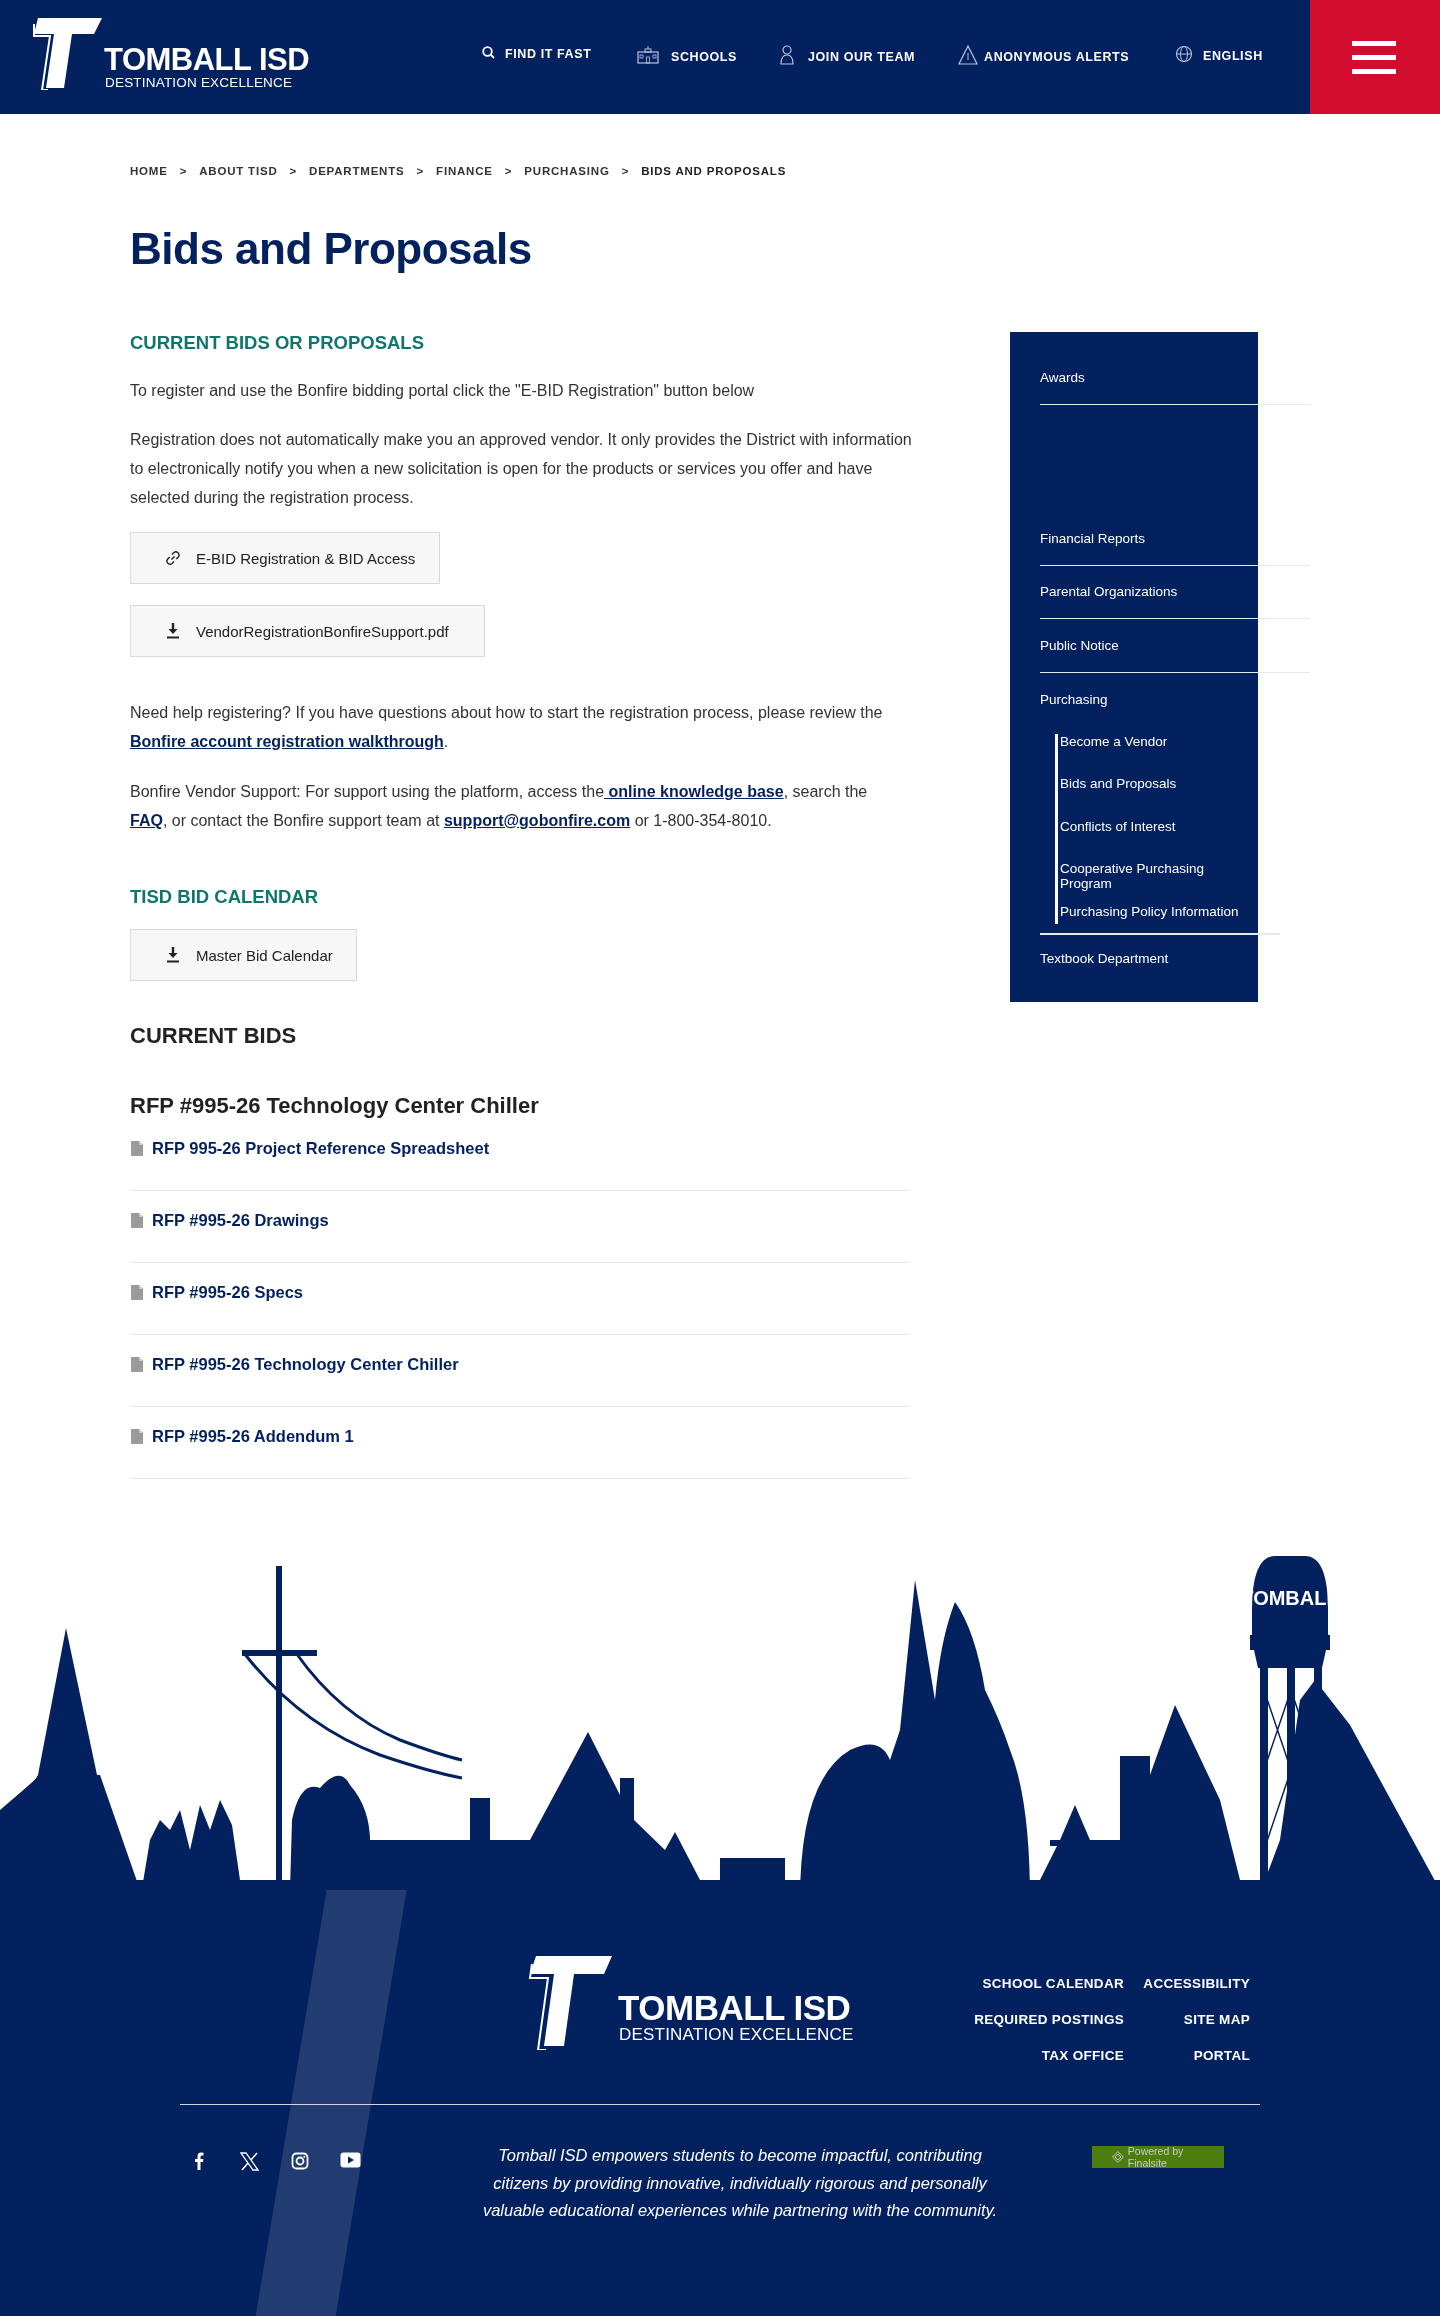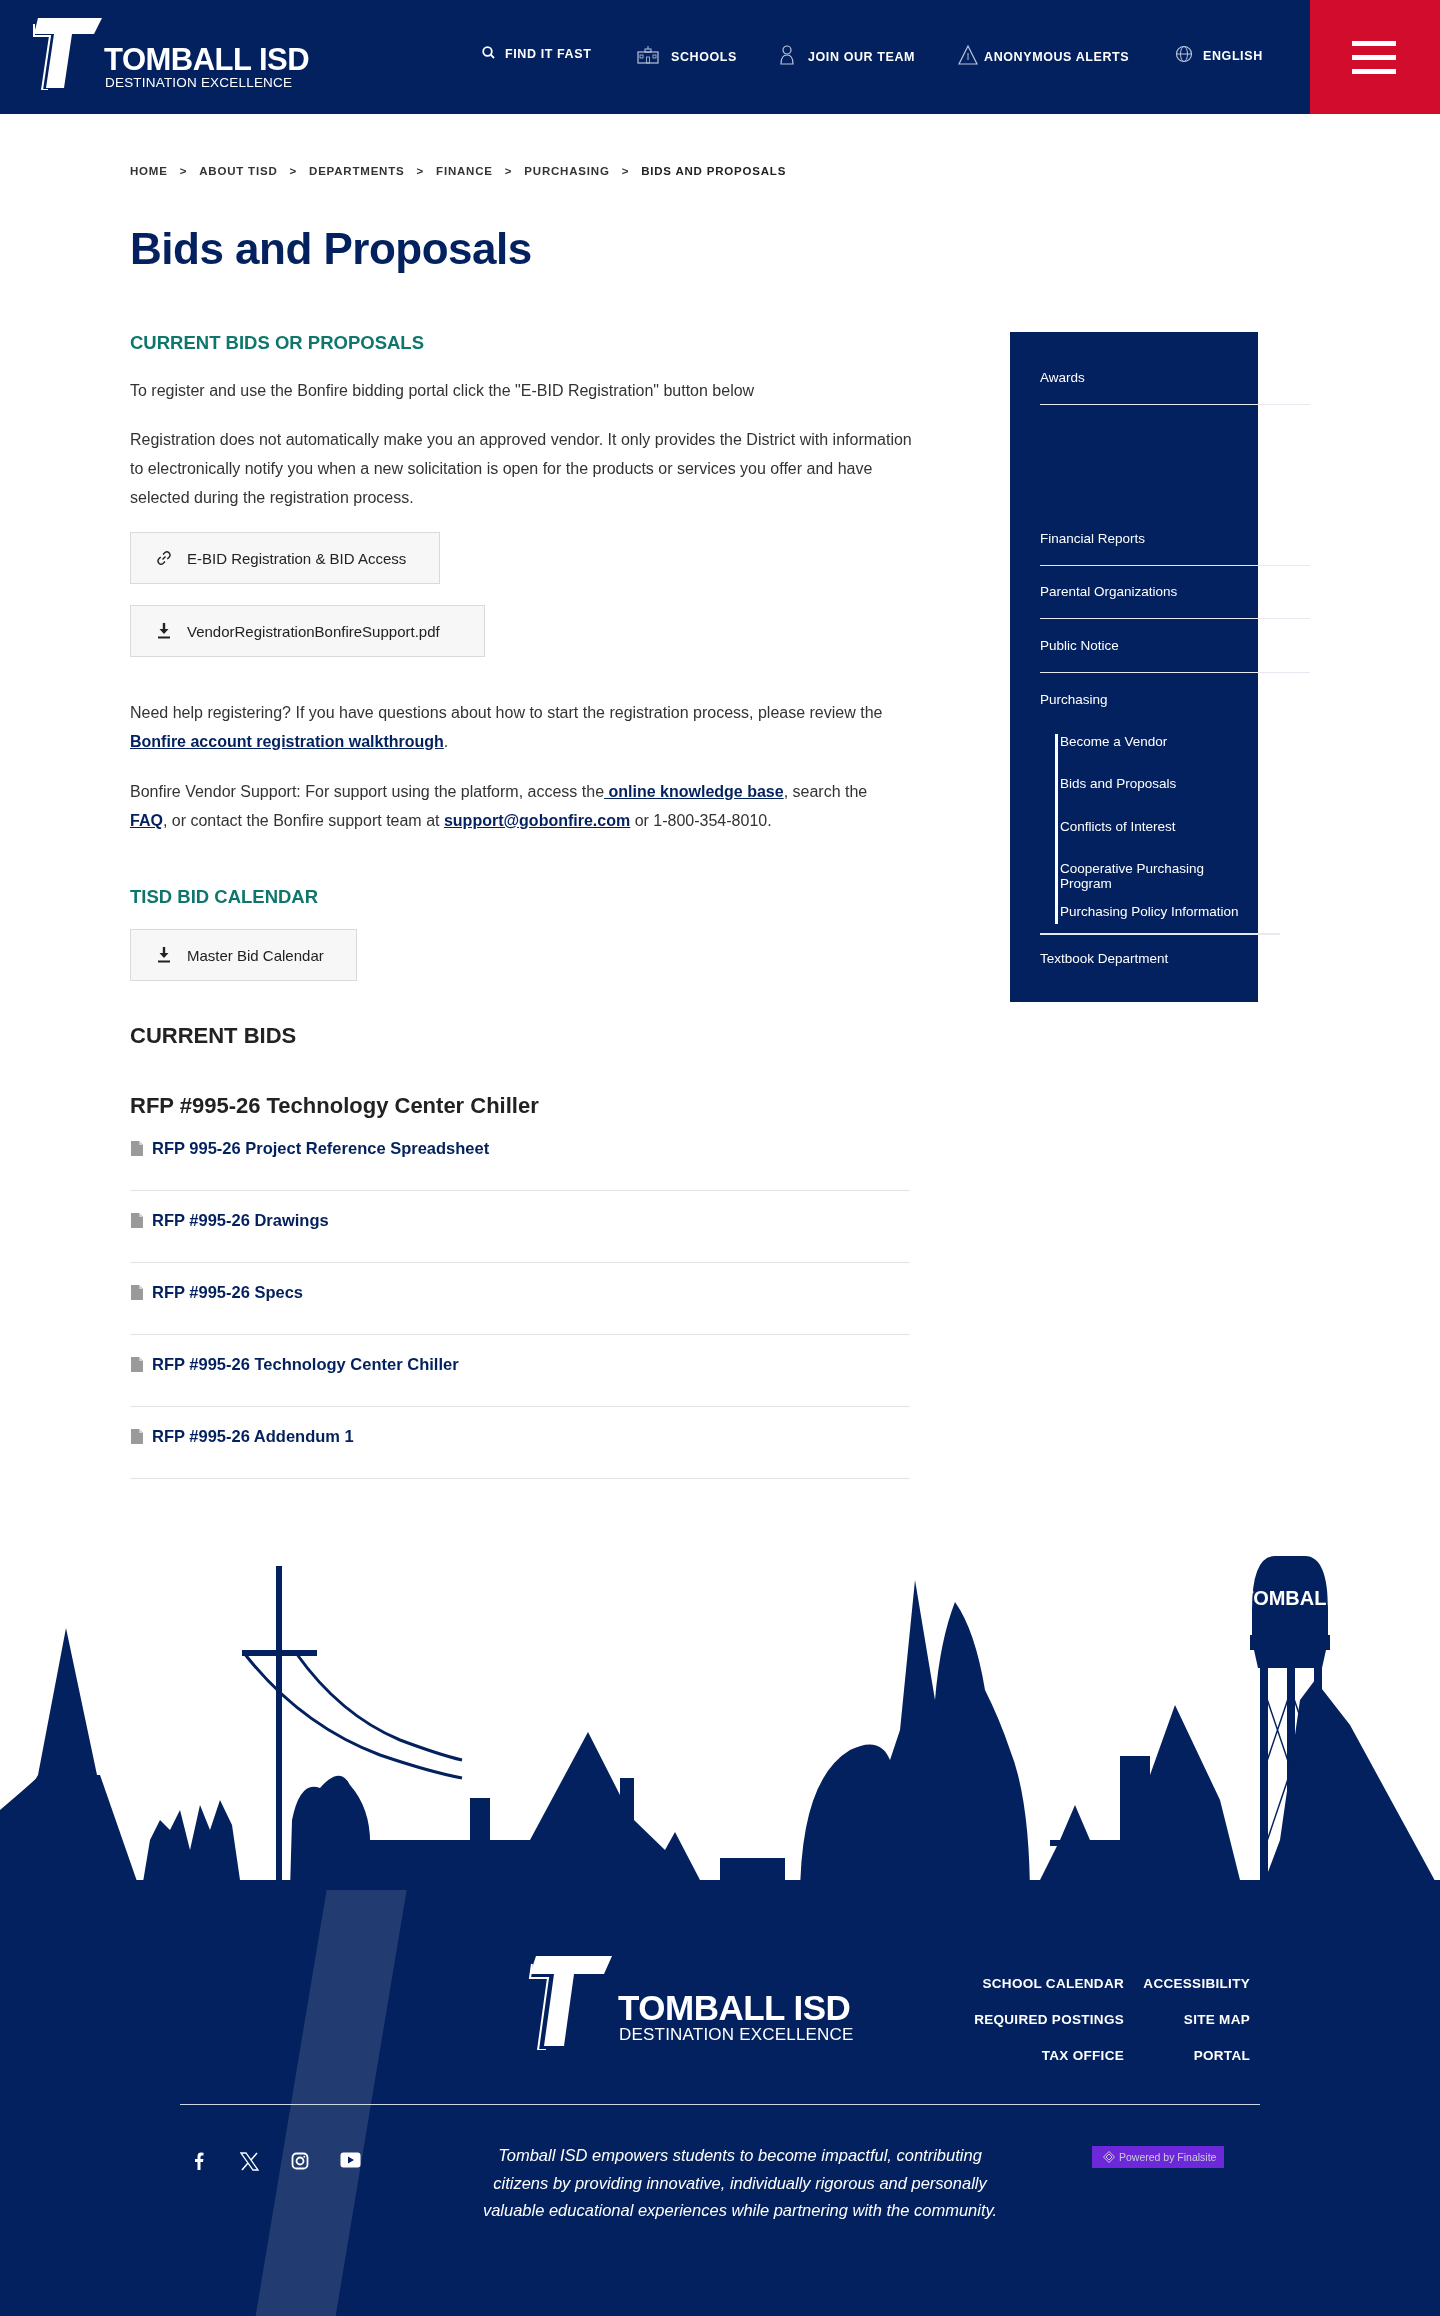--- a/index.html
+++ b/index.html
@@ -19,21 +19,21 @@
   .menu-btn span { position: absolute; left: 42px; width: 44px; height: 5px; background: #fff; }
 
   
   .breadcrumb { position: absolute; left: 130px; top: 165px; display: flex; font-size: 11.5px; font-weight: bold; letter-spacing: 0.8px; color: #333; }
   .breadcrumb .sep { margin: 0 12px; }
   .breadcrumb .current { color: #222; }
   .page-title { position: absolute; left: 130px; top: 224px; font-size: 44px; font-weight: bold; color: #03215e; letter-spacing: -0.5px; }
   .h3 { font-size: 18.5px; font-weight: bold; color: #0f766e; }
   .p { font-size: 16px; line-height: 29px; color: #333; }
   .p a { color: #03215e; font-weight: bold; text-decoration: underline; }
-  .btn { position: absolute; left: 130px; height: 52px; background: #f7f7f7; border: 1px solid #dadada; display: flex; align-items: center; padding-left: 24px; font-size: 15px; color: #222; }
+  .btn { position: absolute; left: 130px; height: 52px; background: #f7f7f7; border: 1px solid #dadada; display: flex; align-items: center; padding-left: 33px; font-size: 15px; color: #222; }
   .btn .ico { width: 18px; margin-right: 14px; display: flex; justify-content: center; }
 
   .doc-row { position: absolute; left: 130px; width: 780px; height: 72px; border-bottom: 1px solid #e3e3e3; }
   .doc-row .doc { position: absolute; left: 0; top: 20px; display: flex; align-items: center; }
   .doc-row .doc svg { margin-right: 8px; }
   .doc-row .doc span { font-size: 16.5px; font-weight: bold; color: #03215e; }
 
   
   .sidebar { position: absolute; left: 1010px; top: 332px; width: 248px; height: 670px; background: #03215e; }
   .side-item { position: absolute; left: 30px; width: 270px; height: 53px; border-bottom: 1.5px solid #e6e9f0; color: #fff; font-size: 13.5px; }
@@ -47,21 +47,21 @@
   .footer { position: absolute; left: 0; top: 1890px; width: 1440px; height: 426px; background: #03215e; overflow: hidden; }
   .footer .bigT { position: absolute; left: 230px; top: -100px; opacity: 0.12; }
   .addr { position: absolute; left: 180px; top: 60px; color: #fff; font-size: 14px; line-height: 25.5px; }
   .flogo { position: absolute; left: 528px; top: 64px; width: 360px; height: 100px; }
   .flogo .name { position: absolute; left: 90px; top: 36px; color: #fff; font-size: 35px; font-weight: bold; letter-spacing: -0.5px; line-height: 1; }
   .flogo .tag { position: absolute; left: 91px; top: 72px; color: #fff; font-size: 17px; line-height: 1; letter-spacing: 0.2px; }
   .flinks { position: absolute; top: 86px; color: #fff; font-size: 13.5px; font-weight: bold; letter-spacing: 0.3px; }
   .fdivider { position: absolute; left: 180px; top: 214px; width: 1080px; height: 1px; background: #cfd6e6; }
   .social { position: absolute; top: 262px; display: flex; align-items: center; }
   .mission { position: absolute; left: 470px; top: 252px; width: 540px; text-align: center; color: #fff; font-style: italic; font-size: 16.5px; line-height: 27.5px; }
-  .powered { position: absolute; left: 1092px; top: 256px; width: 132px; height: 22px; background: #6d28d9; color: #c9cdd6; font-size: 10.5px; display: flex; align-items: center; padding-left: 11px; }
+  .powered { position: absolute; left: 1092px; top: 256px; width: 132px; height: 22px; background: #4d7c0f; color: #c9cdd6; font-size: 10.5px; display: flex; align-items: center; padding-left: 20px; }
   .powered svg { margin-right: 4px; }
 </style>
 </head>
 <body>
 
 <div class="header">
   <a class="logo">
     <svg width="70" height="74" viewBox="0 0 70 74">
       <path d="M6 2 L70 2 L62 18 L40 18 L32 72 L14 72 L22 18 L2 18 Z" fill="#fff"></path>
       <path d="M2 8 L2 20 L18 20 L10 74 L16 74" fill="none" stroke="#fff" stroke-width="2"></path>

